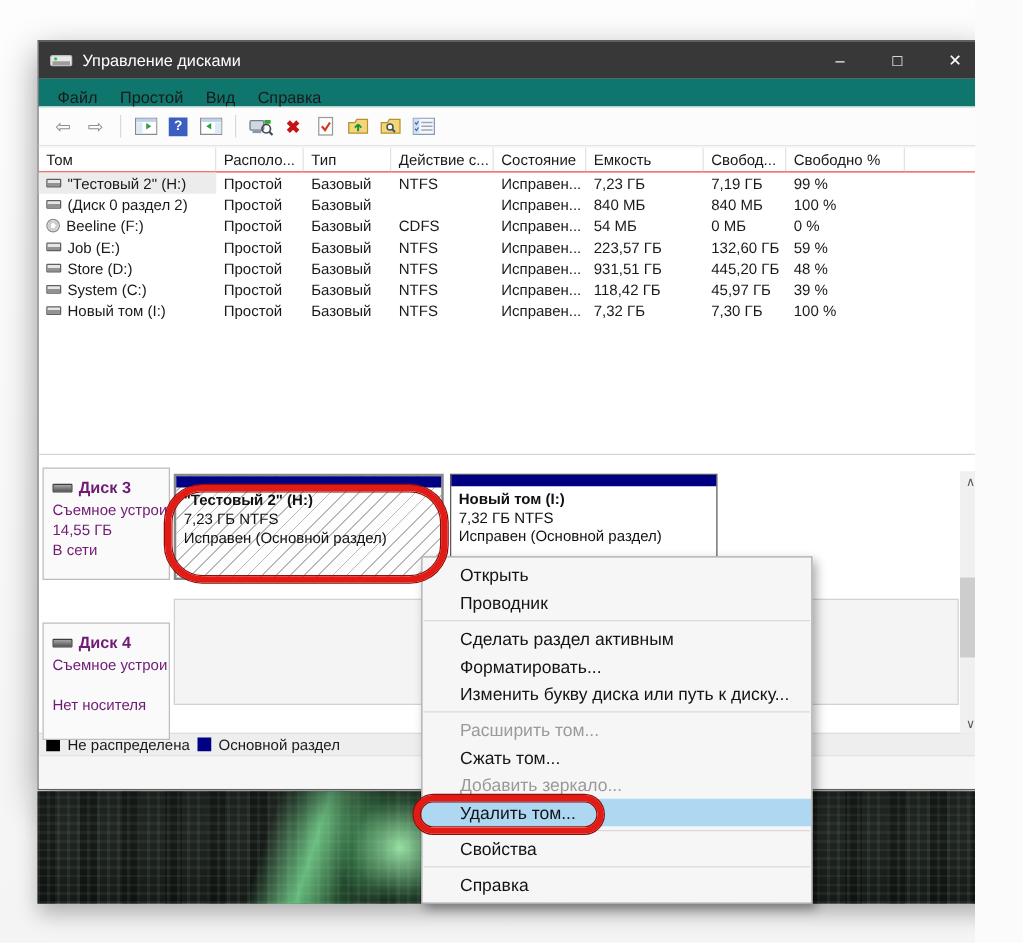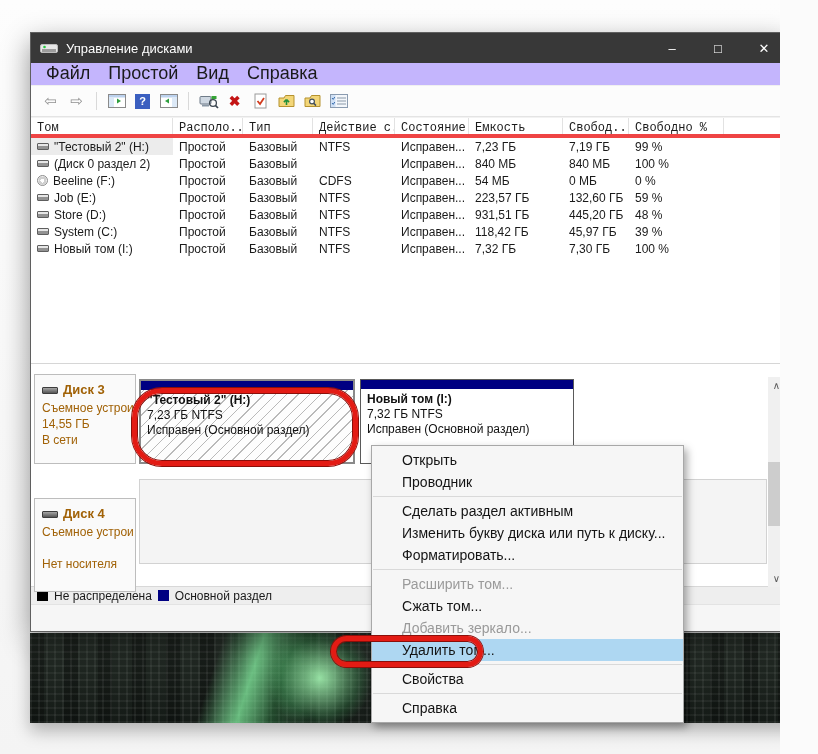--- a/index.html
+++ b/index.html
@@ -12,53 +12,53 @@
   .window { position:absolute; left:30px; top:32px; width:758px; height:600px;
             background:#fff; border:1px solid #5f5f5f; z-index:10;
             box-shadow:0 10px 26px rgba(0,0,0,.42); }
   .titlebar { height:30px; background:#383838; color:#fff; display:flex; align-items:center; }
   .title-icon { margin:0 8px 0 9px; display:flex; }
   .title-text { font-size:13px; }
   .controls { margin-left:auto; display:flex; height:100%; }
   .ctrl { width:46px; display:flex; align-items:center; justify-content:center;
           font-size:13px; color:#fff; }
 
-  .menubar { height:23px; display:flex; align-items:flex-start; background:#c4b5fd;
-             font-size:18px; color:#1a1a1a; padding-left:6px; border-bottom:1px solid #f0f0f0;}
+  .menubar { height:23px; display:flex; align-items:flex-end; background:#0f766e;
+             font-size:13px; color:#1a1a1a; padding-left:6px; border-bottom:1px solid #f0f0f0;}
   .menu-item { padding:0 9px; }
 
   .toolbar { height:31px; display:flex; align-items:center; gap:5px; padding-left:9px;
              background:#fcfcfc; border-bottom:1px solid #e4e4e4; }
   .tb-sep { width:1px; height:18px; background:#d9d9d9; margin:0 4px; }
   .tb-icon { width:21px; height:19px; display:flex; align-items:center; justify-content:center; }
   .g-back, .g-forward { font-size:15px; color:#8f8f8f; }
   .g-delete { font-size:14px; font-weight:bold; color:#c41515; }
   .help-box { width:15px; height:15px; background:#3b5fc0; color:#fff; font-size:11px;
               font-weight:bold; display:flex; align-items:center; justify-content:center; }
 
   
   .listview { height:246px; background:#fff; font-size:12px; color:#1a1a1a; }
-  .lv-header { display:flex; height:21px; border-bottom:4px solid #ef4444; border-top:1px solid #f2f2f2;font-family:Liberation Mono, monospace;}
+  .lv-header { display:flex; height:21px; border-bottom:1px solid #ef4444; border-top:1px solid #f2f2f2;}
   .lv-h { padding:3px 0 0 6px; border-right:1px solid #e2e2e2; white-space:nowrap; overflow:hidden; }
   .lv-row { display:flex; height:17px; align-items:center; }
   .lv-c { padding-left:6px; white-space:nowrap; overflow:hidden; height:100%; display:flex; align-items:center;}
   .c0{width:142px}.c1{width:70px}.c2{width:70px}.c3{width:82px}.c4{width:74px}
   .c5{width:94px}.c6{width:66px}.c7{width:95px}.c8{flex:1}
   .sel { background:#ececec; }
   .ic-drive { display:inline-block; width:12px; height:7px; flex:none;
               background:linear-gradient(#e6e6e6 45%, #929292 45%);
               border:1px solid #5e5e5e; border-radius:1px; margin-right:5px; }
   .ic-cd { display:inline-block; width:11px; height:11px; border-radius:50%; flex:none;
            border:1px solid #8c8c8c; margin-right:5px;
            background:radial-gradient(circle, #fff 0 2px, #cfcfcf 2px 4px, #ededed 4px); }
 
   
   .graph { position:relative; height:223px; background:#fff; border-top:1px solid #d6d6d6; }
   .disk-panel { position:absolute; left:3px; width:102px; border:1px solid #bdbdbd;
-                background:#fafafa; padding:7px 5px 0 7px; font-size:12px; color:#a16207;
+                background:#fafafa; padding:7px 5px 0 7px; font-size:12px; color:#701a75;
                 line-height:16px; overflow:hidden; white-space:nowrap; }
   .dp3 { top:10px; height:90px; }
   .dp4 { top:110px; height:94px;margin-top:24px; }
   .disk-title { font-size:13px; font-weight:bold; display:flex; align-items:center; gap:5px; margin-bottom:2px;}
   .ic-disk { width:16px; height:7px; flex:none; border:1px solid #3d3d3d; border-radius:1px;
              background:linear-gradient(#a6a6a6,#565656); }
   .blankline { height:16px; }
 
   .part { position:absolute; top:15px; height:85px; background:#fff; }
   .p1 { left:108px; width:216px; border:2px solid #8a8a8a;
@@ -92,21 +92,21 @@
       linear-gradient(108deg, transparent 24%, rgba(140,255,170,.7) 29%, rgba(80,200,110,.3) 33%, transparent 38%),
       repeating-linear-gradient(90deg, rgba(255,255,255,.06) 0 2px, transparent 2px 8px),
       repeating-linear-gradient(0deg, rgba(255,255,255,.05) 0 2px, transparent 2px 7px),
       repeating-linear-gradient(90deg, rgba(0,0,0,.28) 0 14px, transparent 14px 34px),
       linear-gradient(180deg, #262e28, #141a16);
     box-shadow:0 8px 16px rgba(0,0,0,.28); }
 
   
   .ctxmenu { position:absolute; left:337px; top:445px; width:313px; height:278px; z-index:50;
              background:#f6f6f6; border:1px solid #a8a8a8; padding:3px 0;
-             box-shadow:3px 4px 8px rgba(0,0,0,.35); font-size:14px; color:#141414; overflow:hidden;margin-left:34px;}
+             box-shadow:3px 4px 8px rgba(0,0,0,.35); font-size:14px; color:#141414; overflow:hidden;}
   .cm-item { height:22px; line-height:22px; padding-left:30px; white-space:nowrap; }
   .cm-item.disabled { color:#9a9a9a; }
   .cm-item.hl { background:#aed7f2; }
   .cm-sep { height:1px; background:#d9d9d9; margin:3px 1px; }
 
   
   .anno { position:absolute; z-index:60; border:5px solid #e31b14; pointer-events:none;
           box-shadow:0 0 0 1px #8b0f0a, inset 0 0 0 1px #8b0f0a; }
   .anno-part { left:132px; top:388px; width:226px; height:78px; border-radius:30px; }
   .anno-menu { left:331px; top:636px; width:152px; height:31px; border-radius:16px; }
@@ -377,22 +377,22 @@
       <span>Основной раздел</span>
     </div>
     <div class="statusstrip"></div>
   </div>
 
   <div class="ctxmenu">
     <div class="cm-item">Открыть</div>
     <div class="cm-item">Проводник</div>
     <div class="cm-sep"></div>
     <div class="cm-item">Сделать раздел активным</div>
+    <div class="cm-item">Форматировать...</div>
     <div class="cm-item">Изменить букву диска или путь к диску...</div>
-    <div class="cm-item">Форматировать...</div>
     <div class="cm-sep"></div>
     <div class="cm-item disabled">Расширить том...</div>
     <div class="cm-item">Сжать том...</div>
     <div class="cm-item disabled">Добавить зеркало...</div>
     <div class="cm-item hl">Удалить том...</div>
     <div class="cm-sep"></div>
     <div class="cm-item">Свойства</div>
     <div class="cm-sep"></div>
     <div class="cm-item">Справка</div>
   </div>

